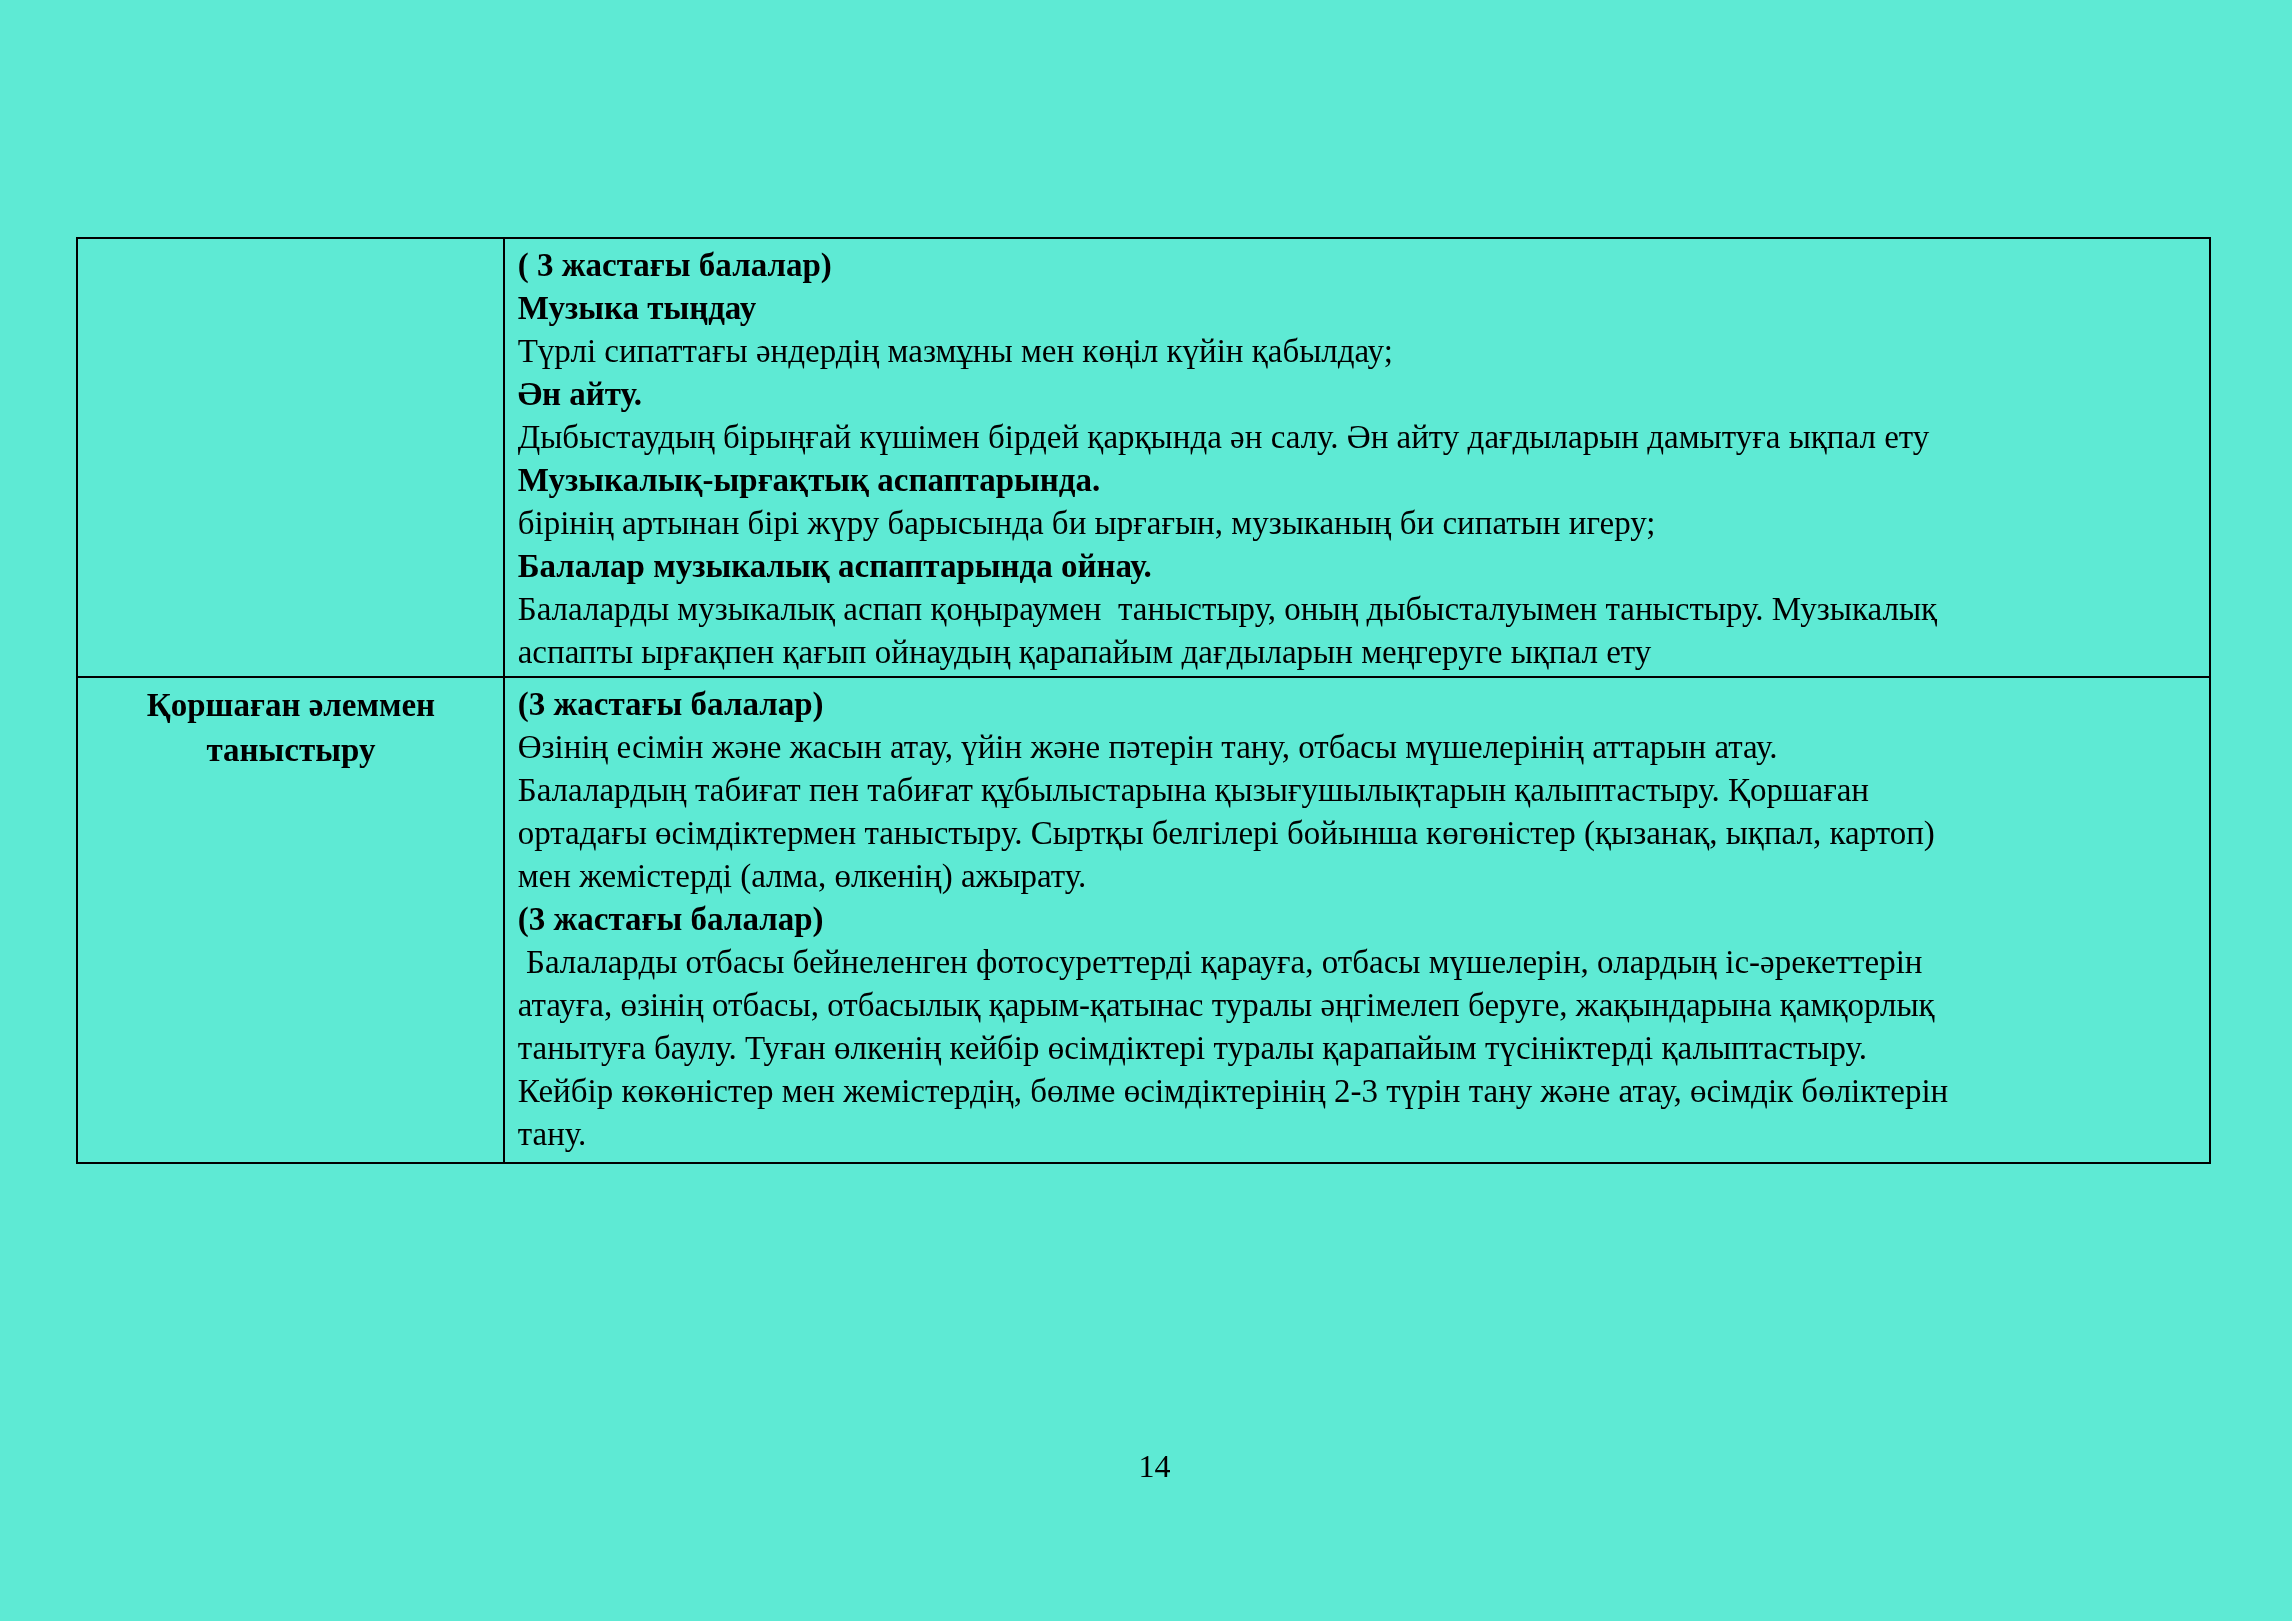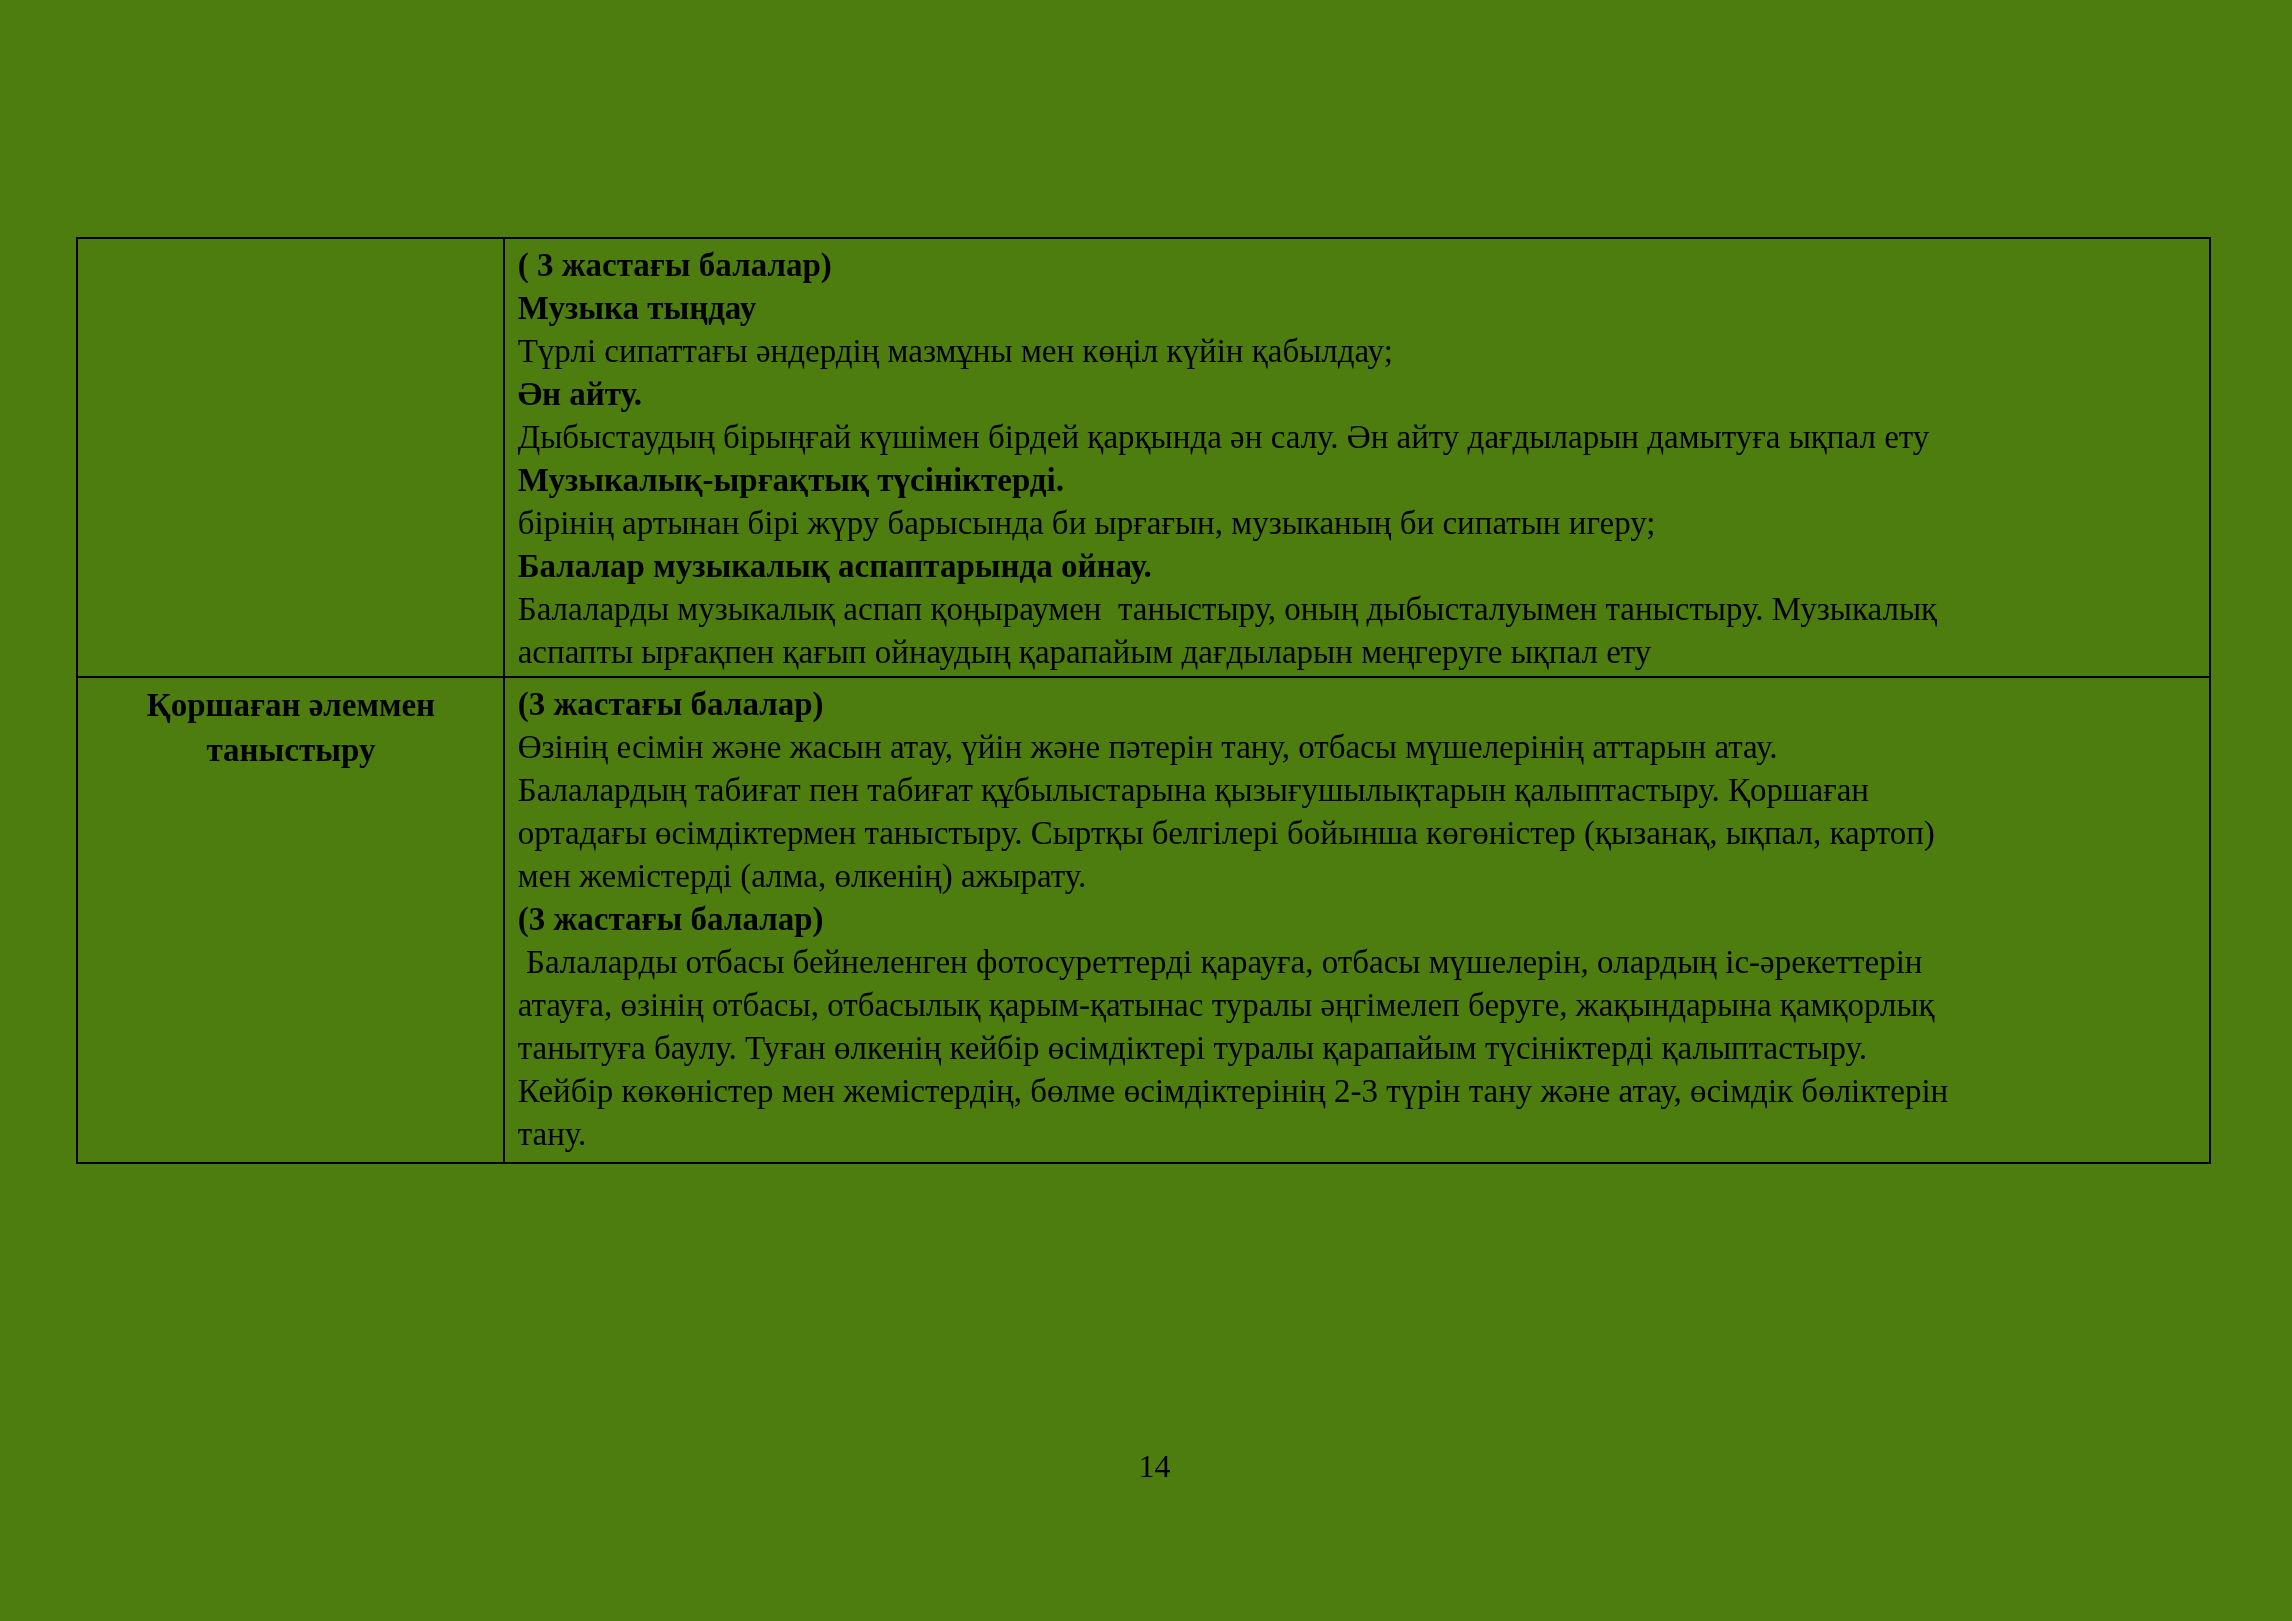--- a/index.html
+++ b/index.html
@@ -4,21 +4,21 @@
 <style>
   html, body {
     margin: 0;
     padding: 0;
     background: #ffffff;
   }
   .page {
     position: relative;
     width: 2293px;
     height: 1621px;
-    background: #4d7c0f;
+    background: #5eead4;
     color: #000000;
     font-family: "Liberation Serif", "DejaVu Serif", serif;
     overflow: hidden;
   }
   table.doc-table {
     position: absolute;
     left: 76px;
     top: 237px;
     width: 2134px;
     border-collapse: collapse;
@@ -68,21 +68,21 @@
     </colgroup>
     <tbody id="table-body">
         <tr class="row-0">
           <td class="cell cell-left"></td>
           <td class="cell cell-right">
             <div class="line bold">( 3 жастағы балалар)</div>
             <div class="line bold">Музыка тыңдау</div>
             <div class="line">Түрлі сипаттағы әндердің мазмұны мен көңіл күйін қабылдау;</div>
             <div class="line bold">Ән айту.</div>
             <div class="line">Дыбыстаудың бірыңғай күшімен бірдей қарқында ән салу. Ән айту дағдыларын дамытуға ықпал ету</div>
-            <div class="line bold">Музыкалық-ырғақтық түсініктерді.</div>
+            <div class="line bold">Музыкалық-ырғақтық аспаптарында.</div>
             <div class="line">бірінің артынан бірі жүру барысында би ырғағын, музыканың би сипатын игеру;</div>
             <div class="line bold">Балалар музыкалық аспаптарында ойнау.</div>
             <div class="line">Балаларды музыкалық аспап қоңыраумен  таныстыру, оның дыбысталуымен таныстыру. Музыкалық</div>
             <div class="line">аспапты ырғақпен қағып ойнаудың қарапайым дағдыларын меңгеруге ықпал ету</div>
           </td>
         </tr>
         <tr class="row-1">
           <td class="cell cell-left">
             <div class="line bold">Қоршаған әлеммен</div>
             <div class="line bold">таныстыру</div>

